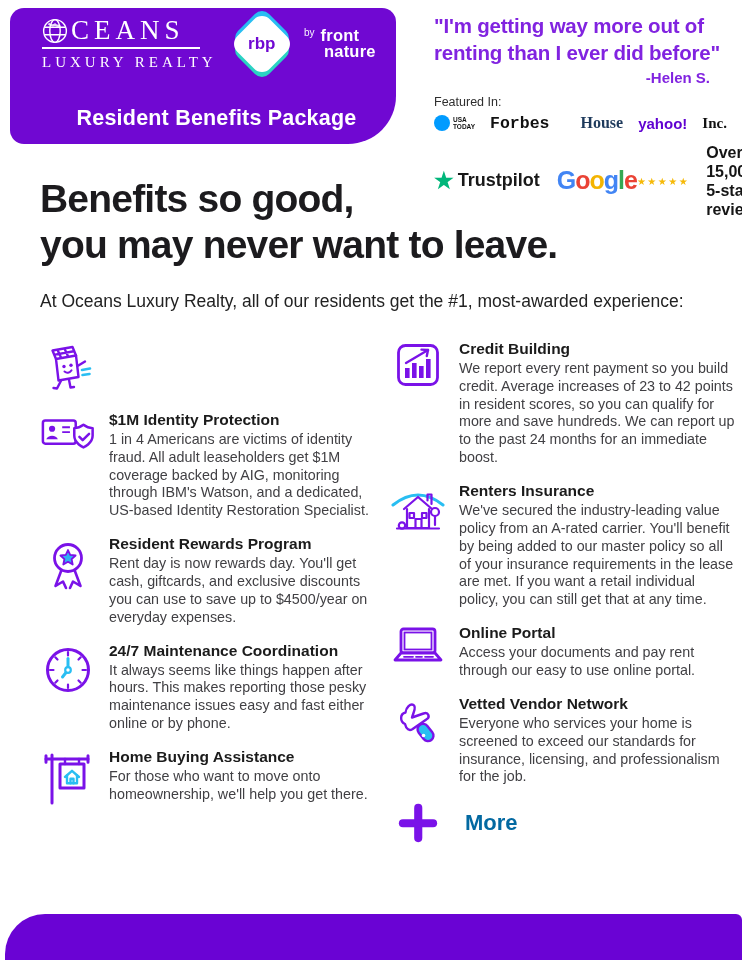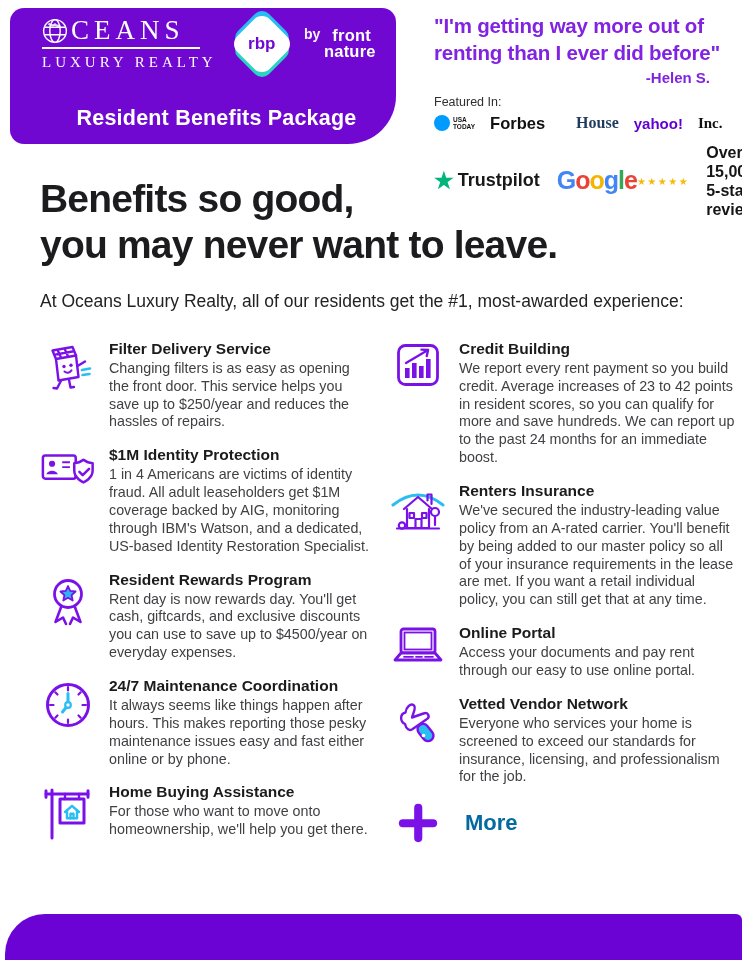--- a/index.html
+++ b/index.html
@@ -21,36 +21,36 @@
   .oceans-name{font-family:"Liberation Serif",serif;font-size:27px;letter-spacing:5px;font-weight:400;line-height:1;}
   .oceans-sub{font-family:"Liberation Serif",serif;font-size:15px;letter-spacing:4px;margin-top:5px;white-space:nowrap;}
   .rbp{position:relative;width:64px;height:64px;margin-left:30px;flex:none;}
   .rbp .d{position:absolute;left:10px;width:44px;height:44px;border-radius:10px;}
   .rbp .d1{top:4px;background:var(--cyan);transform:rotate(45deg);}
   .rbp .d2{top:16px;background:var(--teal);transform:rotate(45deg);}
   .rbp .sq{position:absolute;left:9px;top:9px;width:46px;height:46px;background:#fff;border-radius:11px;
     transform:rotate(45deg);display:flex;align-items:center;justify-content:center;}
   .rbp .sq i{transform:rotate(-45deg);font-style:normal;font-weight:800;font-size:17px;color:var(--purple);}
   .bysn{margin-left:10px;line-height:0.95;text-align:left;}
-  .bysn .by{font-size:14px;font-weight:700;vertical-align:top;margin-right:12px;opacity:.95;}
+  .bysn .by{font-size:10px;font-weight:400;vertical-align:top;margin-right:6px;opacity:.95;}
   .bysn .sn{font-size:16.5px;font-weight:800;letter-spacing:.2px;}
   .bysn .row2{margin-left:20px;}
   .banner-title{position:absolute;left:0;right:0;bottom:13px;text-align:center;font-size:21.5px;font-weight:800;letter-spacing:.2px;padding-left:27px;}
 
   
   .top-right{position:absolute;left:434px;top:12px;width:300px;}
   .quote{color:var(--violet);font-size:20.5px;font-weight:700;line-height:1.33;letter-spacing:-.2px;}
   .attribution{color:var(--violet);font-size:15px;font-weight:700;text-align:right;padding-right:24px;margin-top:2px;}
   .featured-label{font-size:12.5px;color:#2e2e2e;margin-top:9px;}
   .logo-row{display:flex;align-items:center;gap:15px;margin-top:5px;}
   .lg{white-space:nowrap;}
   .usat{display:flex;align-items:center;gap:3px;}
   .usat .dot{width:16px;height:16px;border-radius:50%;background:var(--usablue);display:inline-block;}
   .usat-txt{display:flex;flex-direction:column;font-size:6.5px;font-weight:800;line-height:1.1;color:#111;}
-  .forbes{font-family:Liberation Sans, sans-serif;font-weight:700;font-size:16.5px;color:#111;}
+  .forbes{font-family:Liberation Mono, monospace;font-weight:700;font-size:16.5px;color:#111;}
   .house{font-family:Liberation Serif, serif;font-weight:700;font-size:16px;color:var(--navy);margin-left:16px;}
   .yahoo{font-weight:800;font-size:15px;color:var(--yahoo);}
   .inc{font-family:"Liberation Serif",serif;font-weight:800;font-size:15px;color:#111;}
   .review-row{display:flex;align-items:center;gap:17px;margin-top:10px;}
   .tp{display:flex;align-items:center;gap:4px;color:#191919;font-size:18px;font-weight:600;}
   .tp-star{font-style:normal;color:var(--green);font-size:22px;line-height:1;}
   .google{display:flex;flex-direction:row;align-items:center;line-height:1;}
   .gw{font-size:25px;font-weight:600;letter-spacing:-1px;}
   .gw .b1,.gw .b2{color:var(--gblue);} .gw .r1,.gw .r2{color:var(--gred);}
   .gw .y1{color:var(--gyellow);} .gw .g1{color:var(--ggreen);}
@@ -177,24 +177,20 @@
             </g>
             <circle cx="23" cy="24.5" r="1.7" fill="var(--iconpurple)"></circle>
             <circle cx="30" cy="23.3" r="1.7" fill="var(--iconpurple)"></circle>
             <path d="M23.5 29.5 Q27 32.5 30.5 28.3" stroke="var(--iconpurple)" stroke-width="2" fill="none" stroke-linecap="round"></path>
             <g stroke="var(--cyan)" stroke-width="2.6" stroke-linecap="round">
               <path d="M41 28 L49 26.5"></path>
                 <path d="M41.5 33 L48.5 32"></path>
             </g>
           </svg>
         </div>
-        <div class="b-text">
-          <div class="b-title">Filter Delivery Service</div>
-          <div class="b-body">Changing filters is as easy as opening the front door. This service helps you save up to $250/year and reduces the hassles of repairs.</div>
-        </div>
       </div>
 
       <div class="benefit">
         <div class="b-icon">
           <svg width="56" height="44" viewBox="0 0 58 42" fill="none">
             <rect x="3" y="6" width="34" height="24" rx="2.5" stroke="var(--iconpurple)" stroke-width="2.6"></rect>
             <circle cx="12.5" cy="14.5" r="3.2" fill="var(--iconpurple)"></circle>
             <path d="M6.5 25.5 c1.5 -5 10.5 -5 12 0 z" fill="var(--iconpurple)"></path>
             <path d="M23 13 h8 M23 18 h8" stroke="var(--iconpurple)" stroke-width="2"></path>
             <path d="M45 10.5 c3 2.3 6.4 3.4 9.5 3.4 v8 c0 7.8 -9.5 12 -9.5 12 s-9.5 -4.2 -9.5 -12 v-8 c3.1 0 6.5 -1.1 9.5 -3.4 z" fill="#fff" stroke="var(--iconpurple)" stroke-width="2.6" stroke-linejoin="round"></path>

